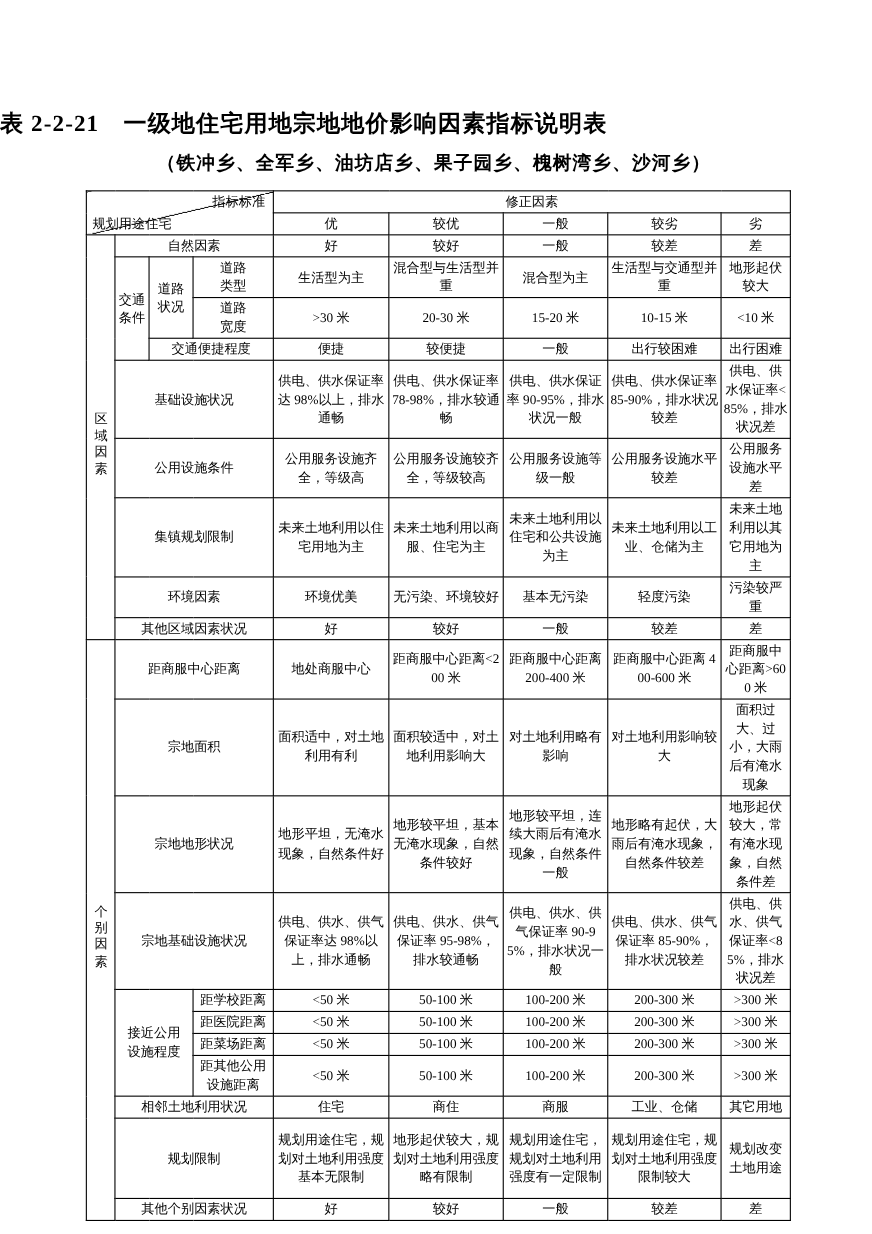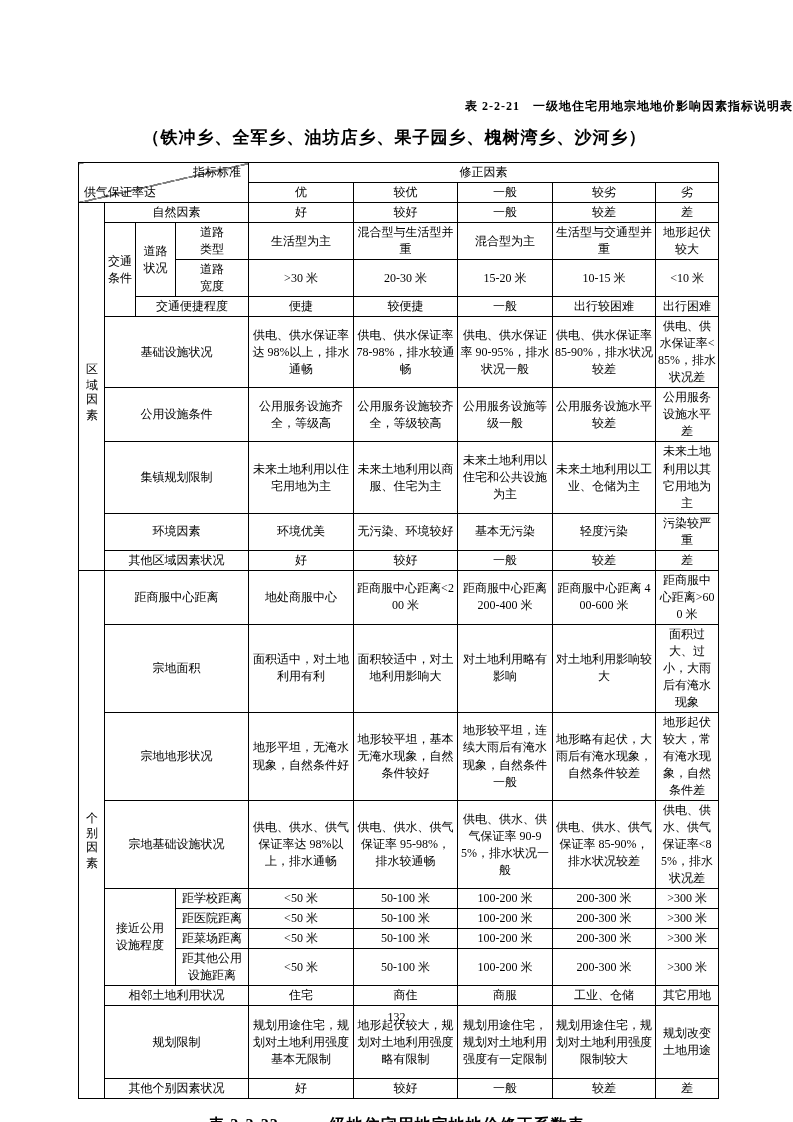--- a/index.html
+++ b/index.html
@@ -8,22 +8,22 @@
     width: 793px; height: 1122px;
     margin: 0 auto;
     background: #fff;
     color: #000;
     font-family: "Liberation Serif", "DejaVu Serif", serif;
     overflow: hidden;
   }
   .doc-title {
     padding-top: 98px;
     margin: 0;
-    text-align: right;
-    font-size: 12px;
+    text-align: left;
+    font-size: 21px;
     font-weight: bold;
     letter-spacing: 1px;
   }
   .doc-subtitle {
     margin: 11px 4px 0 0;
     text-align: center;
     font-size: 17px;
     font-weight: bold;
     letter-spacing: 1px;
   }
@@ -90,21 +90,21 @@
       <col style="width:105px">
         <col style="width:104px">
         <col style="width:95px">
         <col style="width:103px">
         <col style="width:63px">
     </colgroup>
     <tbody>
       <tr style="height:19px">
         <td class="diag" colspan="4" rowspan="2">
           <span class="diag-top">指标标准</span>
-          <span class="diag-bottom">供气保证率达</span>
+          <span class="diag-bottom">规划用途住宅</span>
         </td>
         <td colspan="5">修正因素</td>
       </tr>
       <tr style="height:19px">
         <td>优</td>
         <td>较优</td>
         <td>一般</td>
         <td>较劣</td>
         <td>劣</td>
       </tr>
@@ -278,15 +278,14 @@
         <td>较好</td>
         <td>一般</td>
         <td>较差</td>
         <td>差</td>
       </tr>
     </tbody>
   </table>
 
   <p class="t22-title">表 2-2-22　　一级地住宅用地宗地地价修正系数表</p>
 
-  <div class="page-number">132</div>
 
 </div>
 
 </body></html>

